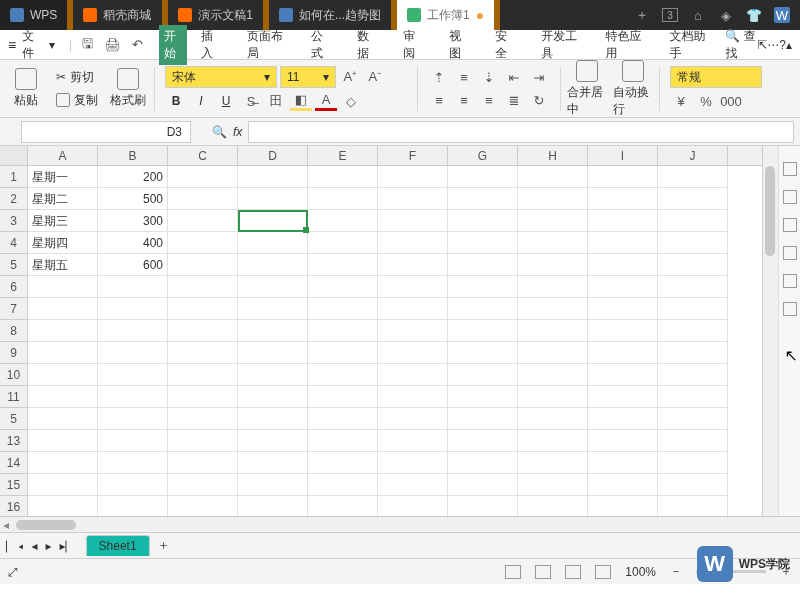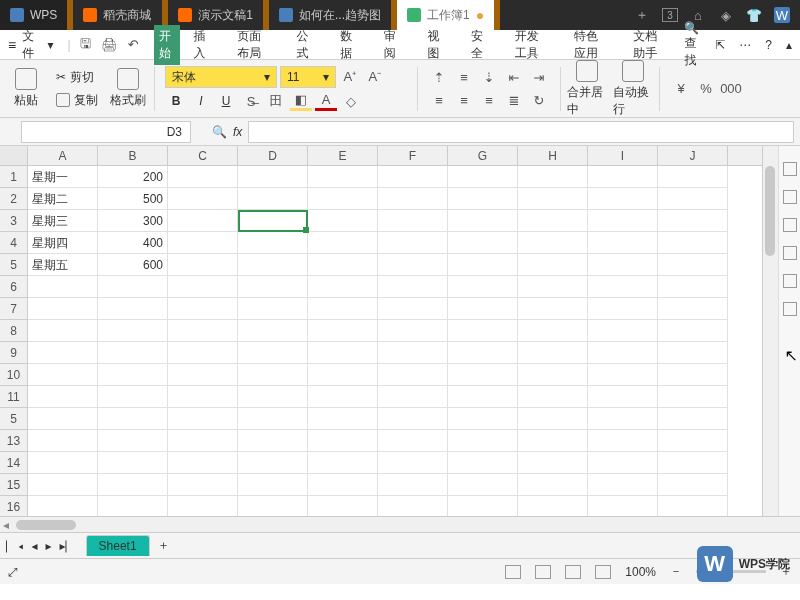--- a/index.html
+++ b/index.html
@@ -14,21 +14,21 @@
 .tic{width:14px;height:14px;border-radius:2px;display:inline-block}
 .ic-o{background:#ff6a00}.ic-p{background:#ff6a00}.ic-w{background:#4a7ebb}.ic-s{background:#3cb371}.ic-wps{background:#4a7ebb}
 .tabend{display:flex;align-items:center;color:#aaa;gap:12px;padding:0 10px;margin-left:auto}
 .te{width:16px;height:16px;color:#aaa;display:flex;align-items:center;justify-content:center;font-size:13px}
 .te.box{border:1px solid #888;width:16px;height:14px;font-size:10px}
 .topbar{height:30px;background:#fff;border-bottom:1px solid #d0d0d0;display:flex;align-items:center;padding:0 8px;gap:6px}
 .ham{font-size:14px}
 .menu{display:flex;gap:0;margin-left:6px}
 .mi{padding:3px 14px;font-size:12px}
 .mi.on{background:#3d9970;color:#fff;padding:3px 5px}
-.topright{margin-left:auto;display:flex;align-items:center;gap:14px;color:#555}
+.topright{margin-left:auto;display:flex;align-items:center;color:#555}
 .ribbon{height:58px;background:#f4f4f4;border-bottom:1px solid #d0d0d0;display:flex;align-items:center;padding:4px 6px;gap:6px}
 .rgrp{display:flex;flex-direction:column;gap:3px;padding:0 4px}
 .rsep{width:1px;height:44px;background:#d6d6d6}
 .rbtn{display:flex;align-items:center;gap:4px;font-size:11px;color:#555;height:20px}
 .ric{width:14px;height:14px;display:inline-block;border:1px solid #888;border-radius:2px}
 .bigbtn{display:flex;flex-direction:column;align-items:center;gap:2px;font-size:11px;width:40px}
 .bigic{width:22px;height:22px;border:1px solid #888;border-radius:3px}
 .sel{height:22px;border:1px solid #ccc;background:#fde047;display:flex;align-items:center;padding:0 6px;justify-content:space-between}
 .fontrow{display:flex;gap:3px}
 .btn2{width:22px;height:20px;display:flex;align-items:center;justify-content:center;color:#555;font-size:13px}
@@ -200,20 +200,23 @@
   <div class="bigbtn">
       <span class="bigic"></span>
       <span>合并居中</span>
     </div>
   <div class="bigbtn">
       <span class="bigic"></span>
       <span>自动换行</span>
     </div>
   <div class="rsep"></div>
   <div class="rgrp" style="width:96px">
+    <div class="sel" style="width:92px">
+        <span>常规</span>
+      </div>
     <div class="fontrow">
       <span class="btn2">¥</span>
       <span class="btn2">%</span>
       <span class="btn2">000</span>
     </div>
   </div>
 </div>
 
 <div class="namebar">
   <div class="namebox">

